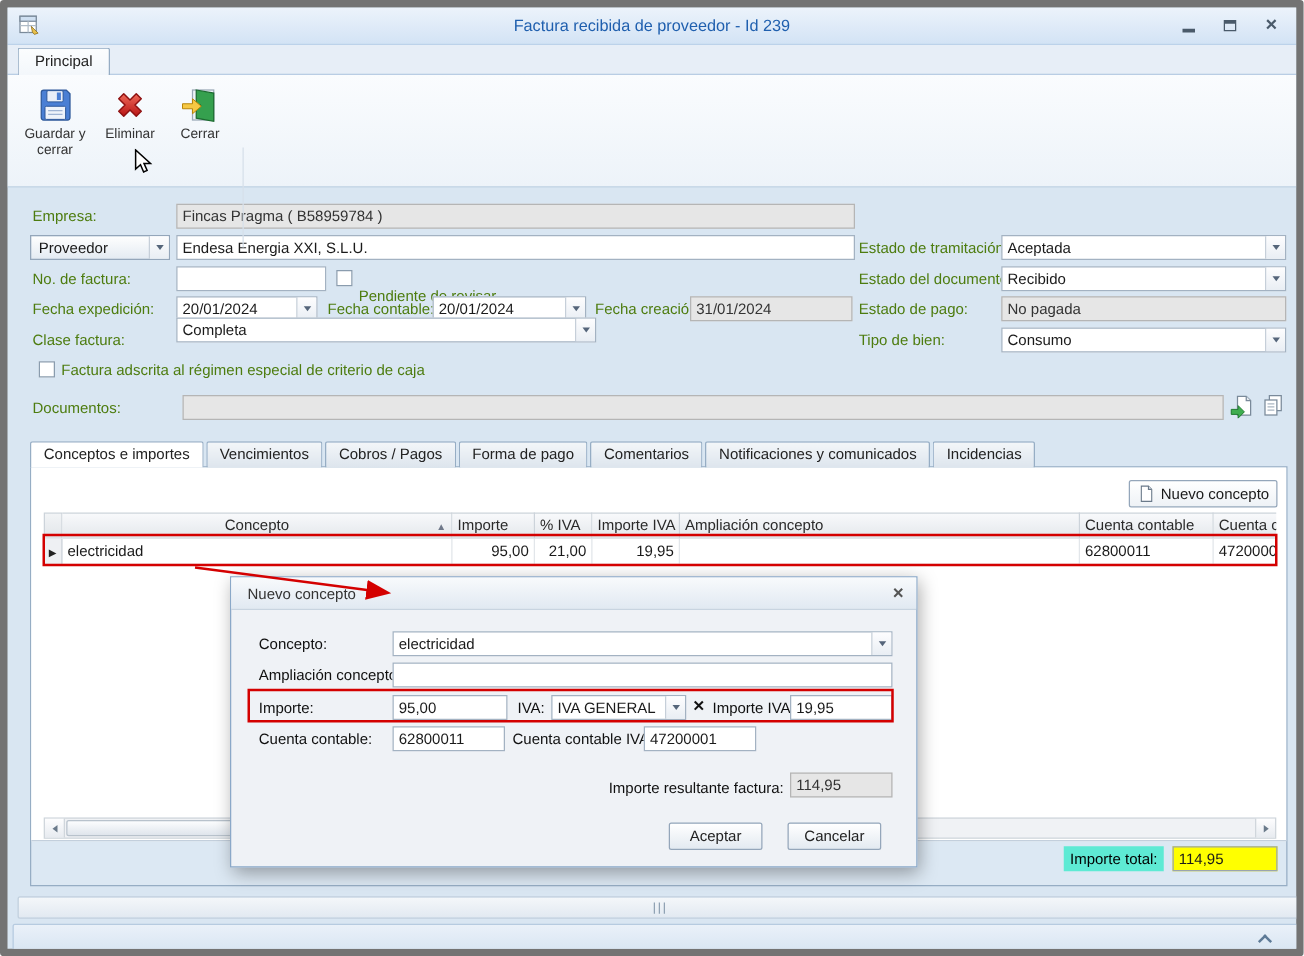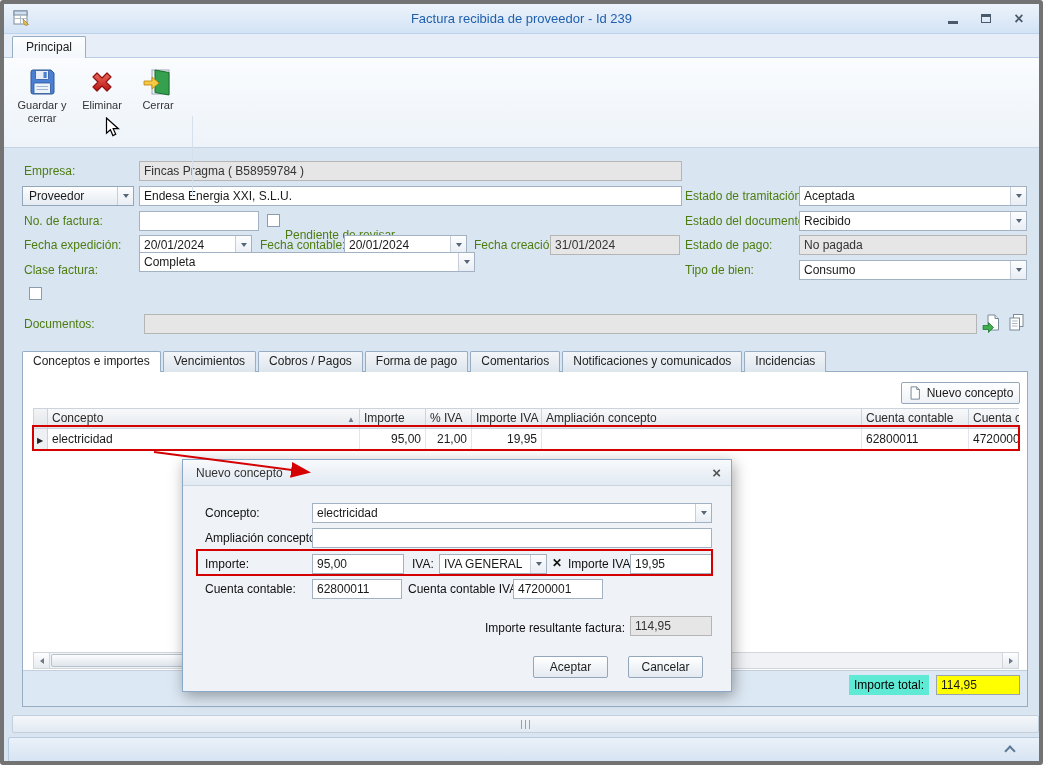--- a/index.html
+++ b/index.html
@@ -1,18 +1,18 @@
 <!DOCTYPE html>
 <html><head>
 <meta charset="utf-8">
 <style>
   *{margin:0;padding:0;box-sizing:border-box;}
   html,body{background:#ffffff;}
   body{font-family:"Liberation Sans",sans-serif;-webkit-font-smoothing:antialiased;}
-  #app{position:relative;width:1043px;height:765px;background:#d9e6f2;border:4px solid #737373;border-radius:3px;overflow:hidden;font-size:12px;color:#1a1a1a;}
+  #app{position:relative;width:1043px;height:765px;background:#d9e6f2;border:6px solid #737373;border-radius:3px;overflow:hidden;font-size:12px;color:#1a1a1a;}
 
   
   .titlebar{position:absolute;left:0;top:0;width:100%;height:30px;background:linear-gradient(#ecf3fb,#d3e3f5);border-bottom:1px solid #bcd2ea;}
   .app-icon{position:absolute;left:8px;top:5px;width:19px;height:19px;}
   .title-text{position:absolute;left:0;right:0;top:7px;text-align:center;font-size:13px;color:#1f5fae;}
   .winbtns{position:absolute;right:12px;top:7px;display:flex;gap:17px;align-items:center;}
   .winbtn{width:16px;height:15px;display:flex;align-items:center;justify-content:center;cursor:default;}
   .glyph-min{width:10px;height:3px;background:#4a5a6a;margin-top:8px;}
   .glyph-restore{width:10px;height:9px;border:1px solid #4a5a6a;border-top:3px solid #4a5a6a;}
   .glyph-close{font-size:16px;font-weight:bold;color:#4a5a6a;line-height:14px;}
@@ -227,20 +227,21 @@
   </div>
   <div class="lbl" style="left:681px;top:256px;">Tipo de bien:</div>
   <div class="combo" style="left:795px;top:256px;width:228px;">
     <span class="ctext">Consumo</span>
     <span class="carrow">
         <span class="tri-down"></span>
       </span>
   </div>
 
   <span class="chk" style="left:25px;top:283px;"></span>
+  <div class="lbl" style="left:43px;top:280px;">Factura adscrita al régimen especial de criterio de caja</div>
 
   <div class="lbl" style="left:20px;top:310px;">Documentos:</div>
   <input class="tb dis" style="left: 140px; top: 310px; width: 833px;" value="">
   <span class="docicon" style="left:978px;top:310px;">
     <svg viewBox="0 0 19 19" width="19" height="19">
       <path d="M6 1 h7 l3.5 3.5 V16 H6 Z" fill="#ffffff" stroke="#7a8a9a"></path>
       <path d="M13 1 v3.5 h3.5" fill="#e4eaf0" stroke="#7a8a9a"></path>
       <path d="M1 11.5 h5.5 v-3 l5 5 -5 5 v-3 H1 Z" fill="#3fae4f" stroke="#1e7a2e" stroke-width="0.8"></path>
     </svg>
   </span>
@@ -273,21 +274,21 @@
       <svg viewBox="0 0 16 16" width="14" height="14">
         <path d="M3.5 1 h6.5 l3 3 v11 H3.5 Z" fill="#ffffff" stroke="#6b7a8a"></path>
         <path d="M10 1 v3 h3" fill="#dfe6ee" stroke="#6b7a8a"></path>
       </svg>
     </span>
     <span>Nuevo concepto</span>
   </div>
 
   <div class="ghead">
     <div class="gcell gind"></div>
-    <div class="gcell" style="width:312px;">
+    <div class="gcell" style="width:312px;text-align:center;">
       <span>Concepto</span>
       <span class="sort">▲</span>
     </div>
     <div class="gcell" style="width:66px;">Importe</div>
     <div class="gcell" style="width:46px;">% IVA</div>
     <div class="gcell" style="width:70px;">Importe IVA</div>
     <div class="gcell" style="width:320px;">Ampliación concepto</div>
     <div class="gcell" style="width:107px;">Cuenta contable</div>
     <div class="gcell" style="width:50px;border-right:none;">Cuenta cor</div>
   </div>

